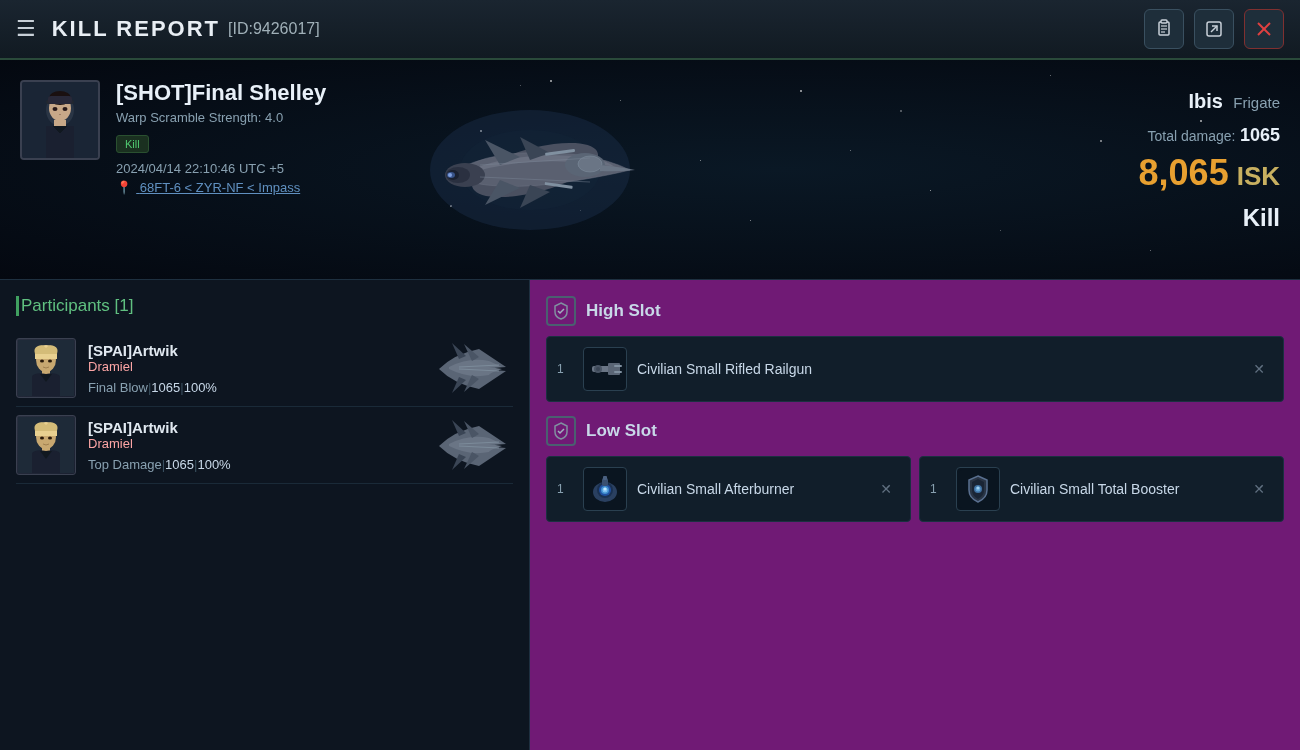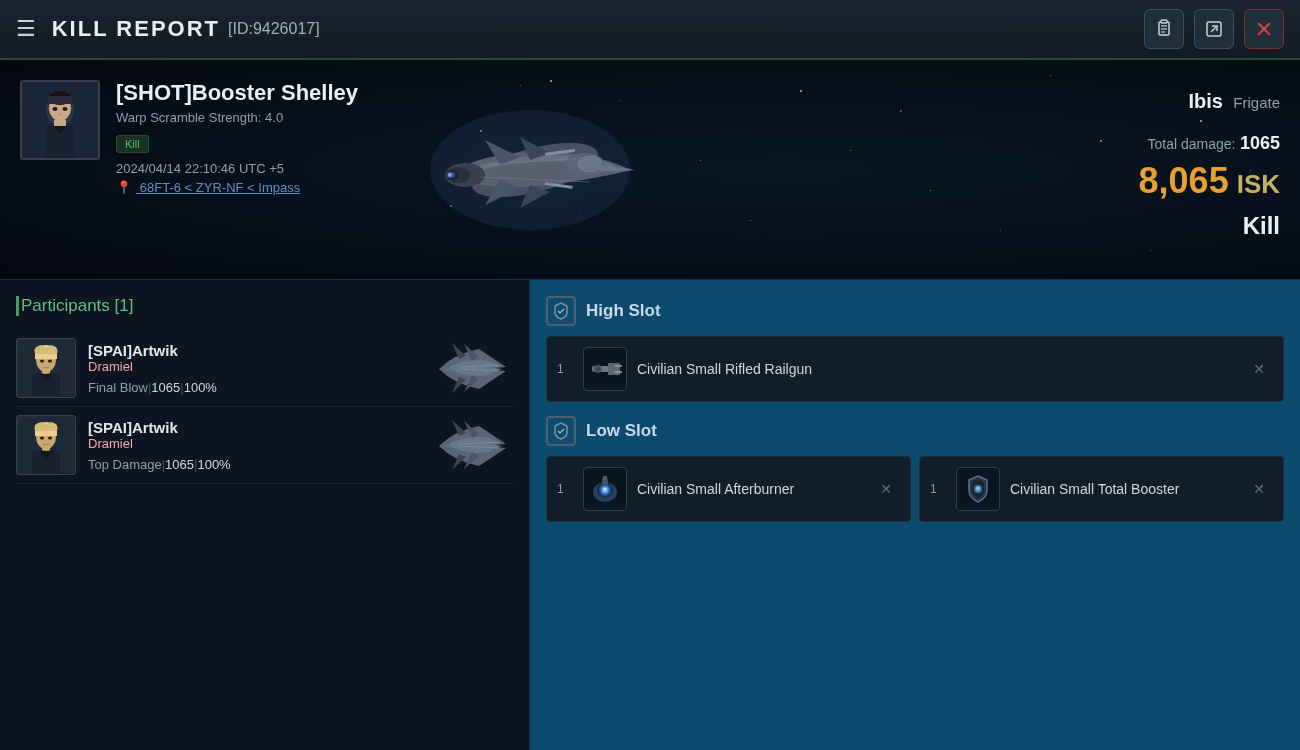--- a/index.html
+++ b/index.html
@@ -299,21 +299,21 @@
       width: 80px;
       height: 60px;
       display: flex;
       align-items: center;
       justify-content: center;
     }
 
     
     .right-panel {
       flex: 1;
-      background: #0c4a6e;
+      background: #701a75;
       padding: 16px;
     }
 
     .slot-section {
       margin-bottom: 14px;
     }
 
     .slot-header {
       display: flex;
       align-items: center;
@@ -474,21 +474,21 @@
         <ellipse cx="43" cy="27" rx="2.5" ry="2" fill="#2a1a1a"></ellipse>
 
         <path d="M37 32 Q38 34 39 32" stroke="#a08068" stroke-width="1" fill="none"></path>
 
         <rect x="32" y="38" width="12" height="8" fill="#c8a888"></rect>
         <rect x="24" y="44" width="28" height="32" fill="#1a2030"></rect>
         <path d="M30 44 L38 52 L46 44" fill="#111820" stroke="#1a2030" stroke-width="1"></path>
       </svg>
     </div>
     <div class="pilot-details">
-      <div class="pilot-name">[SHOT]Booster Shelley</div>
+      <div class="pilot-name">[SHOT]Final Shelley</div>
       <div class="pilot-warp">Warp Scramble Strength: 4.0</div>
       <div class="kill-badge">Kill</div>
       <div class="kill-time">2024/04/14 22:10:46 UTC +5</div>
       <div class="kill-location">
         <span class="location-pin">📍</span>
         <span>68FT-6 &lt; ZYR-NF &lt; Impass</span>
       </div>
     </div>
   </div>
 
@@ -529,21 +529,21 @@
       <rect x="155" y="68" width="30" height="3" rx="1" fill="#8090a0" transform="rotate(-8, 155, 68)"></rect>
       <rect x="155" y="97" width="28" height="3" rx="1" fill="#8090a0" transform="rotate(8, 155, 97)"></rect>
     </svg>
   </div>
 
   <div class="ship-info-section">
     <div>
       <span class="ship-name">Ibis</span>
       <span class="ship-type">Frigate</span>
     </div>
-    <div style="margin-top:20px;">
+    <div style="margin-top:12px;">
       <span class="total-damage-label">Total damage:</span>
       <span class="total-damage-value">1065</span>
     </div>
     <div style="margin-top:6px;display:flex;align-items:baseline;justify-content:flex-end;">
       <span class="isk-value">8,065</span>
       <span class="isk-label">ISK</span>
     </div>
     <div class="kill-label">Kill</div>
   </div>
 </div>

